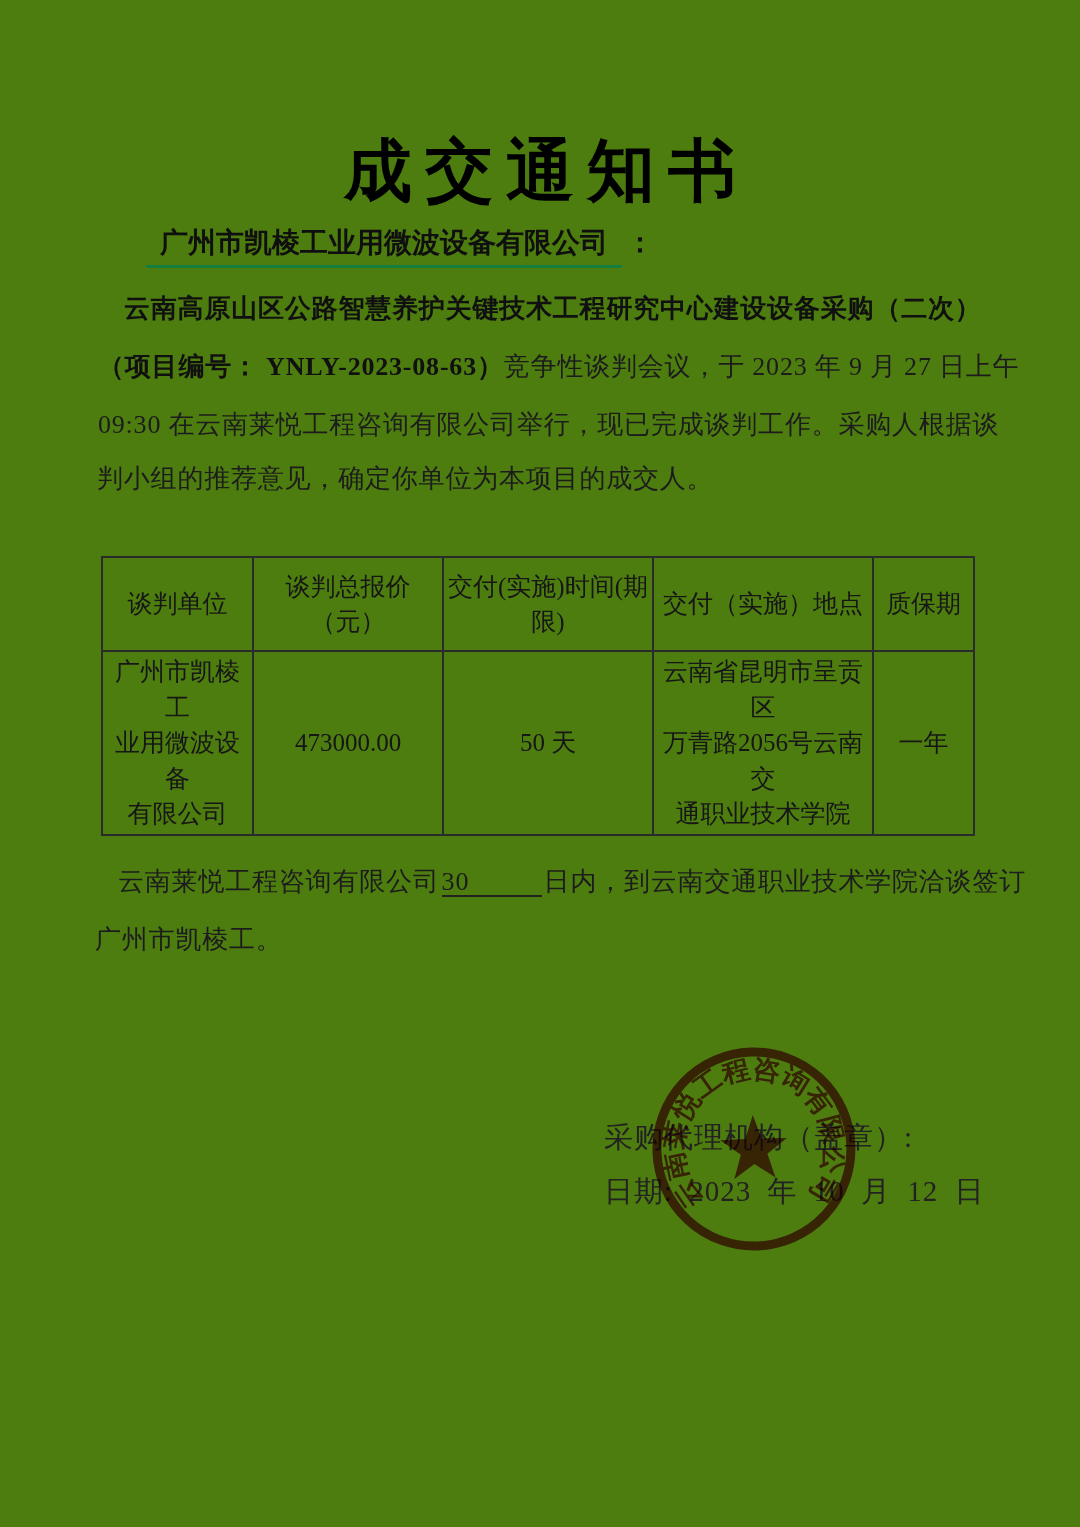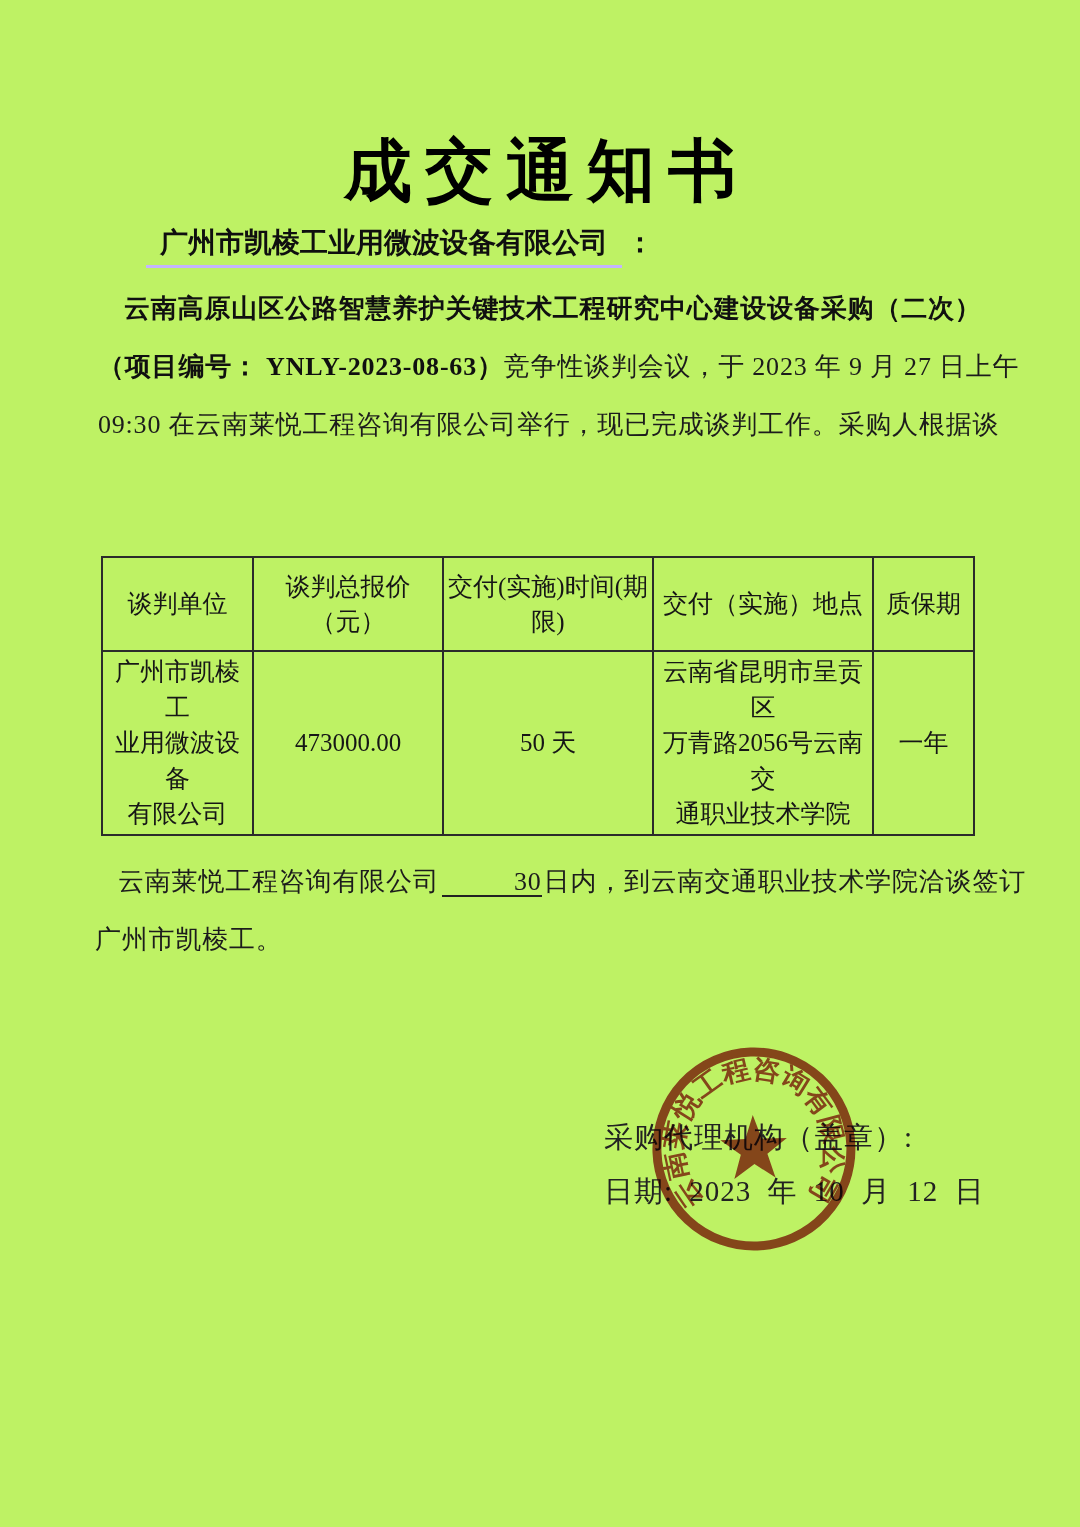--- a/index.html
+++ b/index.html
@@ -1,39 +1,39 @@
 <!DOCTYPE html>
 <html><head>
 <meta charset="utf-8">
 <style>
   html,body{margin:0;padding:0;background:#d9d9d9;}
   .page{
     position:relative;
     width:1080px;height:1527px;
     margin:0 auto;
-    background:#bef264;
+    background:#4d7c0f;
     font-family:"Liberation Serif","DejaVu Serif",serif;
     color:#1b1b1b;
     overflow:hidden;
     box-shadow:0 0 6px rgba(0,0,0,.25);
   }
   .doc-title{
     position:absolute;top:126px;left:0;width:100%;
     text-align:center;
     font-size:68px;font-weight:bold;color:#000;
     letter-spacing:13px;text-indent:13px;
   }
   .addressee{
     position:absolute;top:224px;left:146px;
     font-size:28px;font-weight:bold;color:#0f0f0f;
     white-space:nowrap;
   }
   .addressee .name{
     display:inline-block;
-    border-bottom:3px solid #c4b5fd;
+    border-bottom:3px solid #15803d;
     padding:0 14px 3px 14px;
   }
   .addressee .colon{margin-left:4px;}
   .bline{
     position:absolute;
     font-size:26px;letter-spacing:.8px;
     white-space:nowrap;color:#1c1c1c;
   }
   .bline b{font-weight:bold;color:#101010;}
   #p1l1{top:291px;left:124px;font-weight:bold;color:#101010;}
@@ -55,21 +55,21 @@
     padding:2px 4px;
   }
   tr.hdr{height:94px;border-radius:10px;}
   tr.dat{height:152px;margin-left:32px;}
   #p2l1{top:864px;left:118px;}
   #p2l2{top:922px;left:95px;}
   .fill-blank{
     display:inline-block;
     min-width:100px;
     border-bottom:2px solid #222;
-    text-align:right;
+    text-align:left;
     line-height:1.05;
     margin:0 2px;
   }
   .footer-line{
     position:absolute;
     font-size:29px;color:#222;
     white-space:nowrap;letter-spacing:1px;
   }
   #agency-line{top:1118px;left:604px;}
   #date-line{top:1172px;left:604px;word-spacing:8px;}
@@ -88,20 +88,21 @@
 
   <div class="doc-title">成交通知书</div>
 
   <div class="addressee">
     <span class="name">广州市凯棱工业用微波设备有限公司</span><span class="colon">：</span>
   </div>
 
   <div class="bline" id="p1l1">云南高原山区公路智慧养护关键技术工程研究中心建设设备采购（二次）</div>
   <div class="bline" id="p1l2"><b>（项目编号： YNLY-2023-08-63）</b><span>竞争性谈判会议，于 2023 年 9 月 27 日上午</span></div>
   <div class="bline" id="p1l3">09:30 在云南莱悦工程咨询有限公司举行，现已完成谈判工作。采购人根据谈</div>
+  <div class="bline" id="p1l4">判小组的推荐意见，确定你单位为本项目的成交人。</div>
 
   <table class="award">
     <colgroup>
       <col style="width:151px">
         <col style="width:190px">
         <col style="width:210px">
         <col style="width:220px">
         <col style="width:101px">
     </colgroup>
     <tbody>

